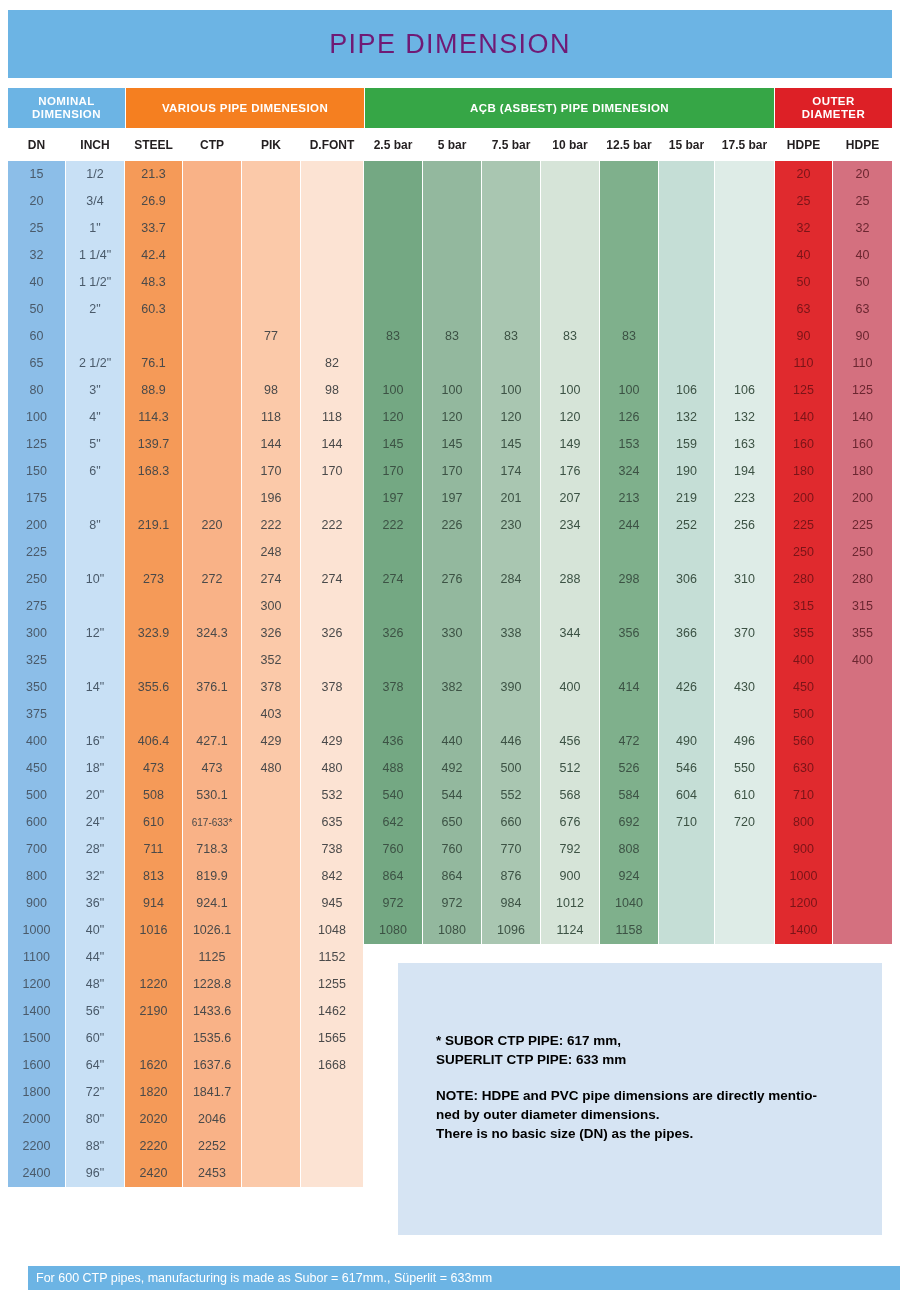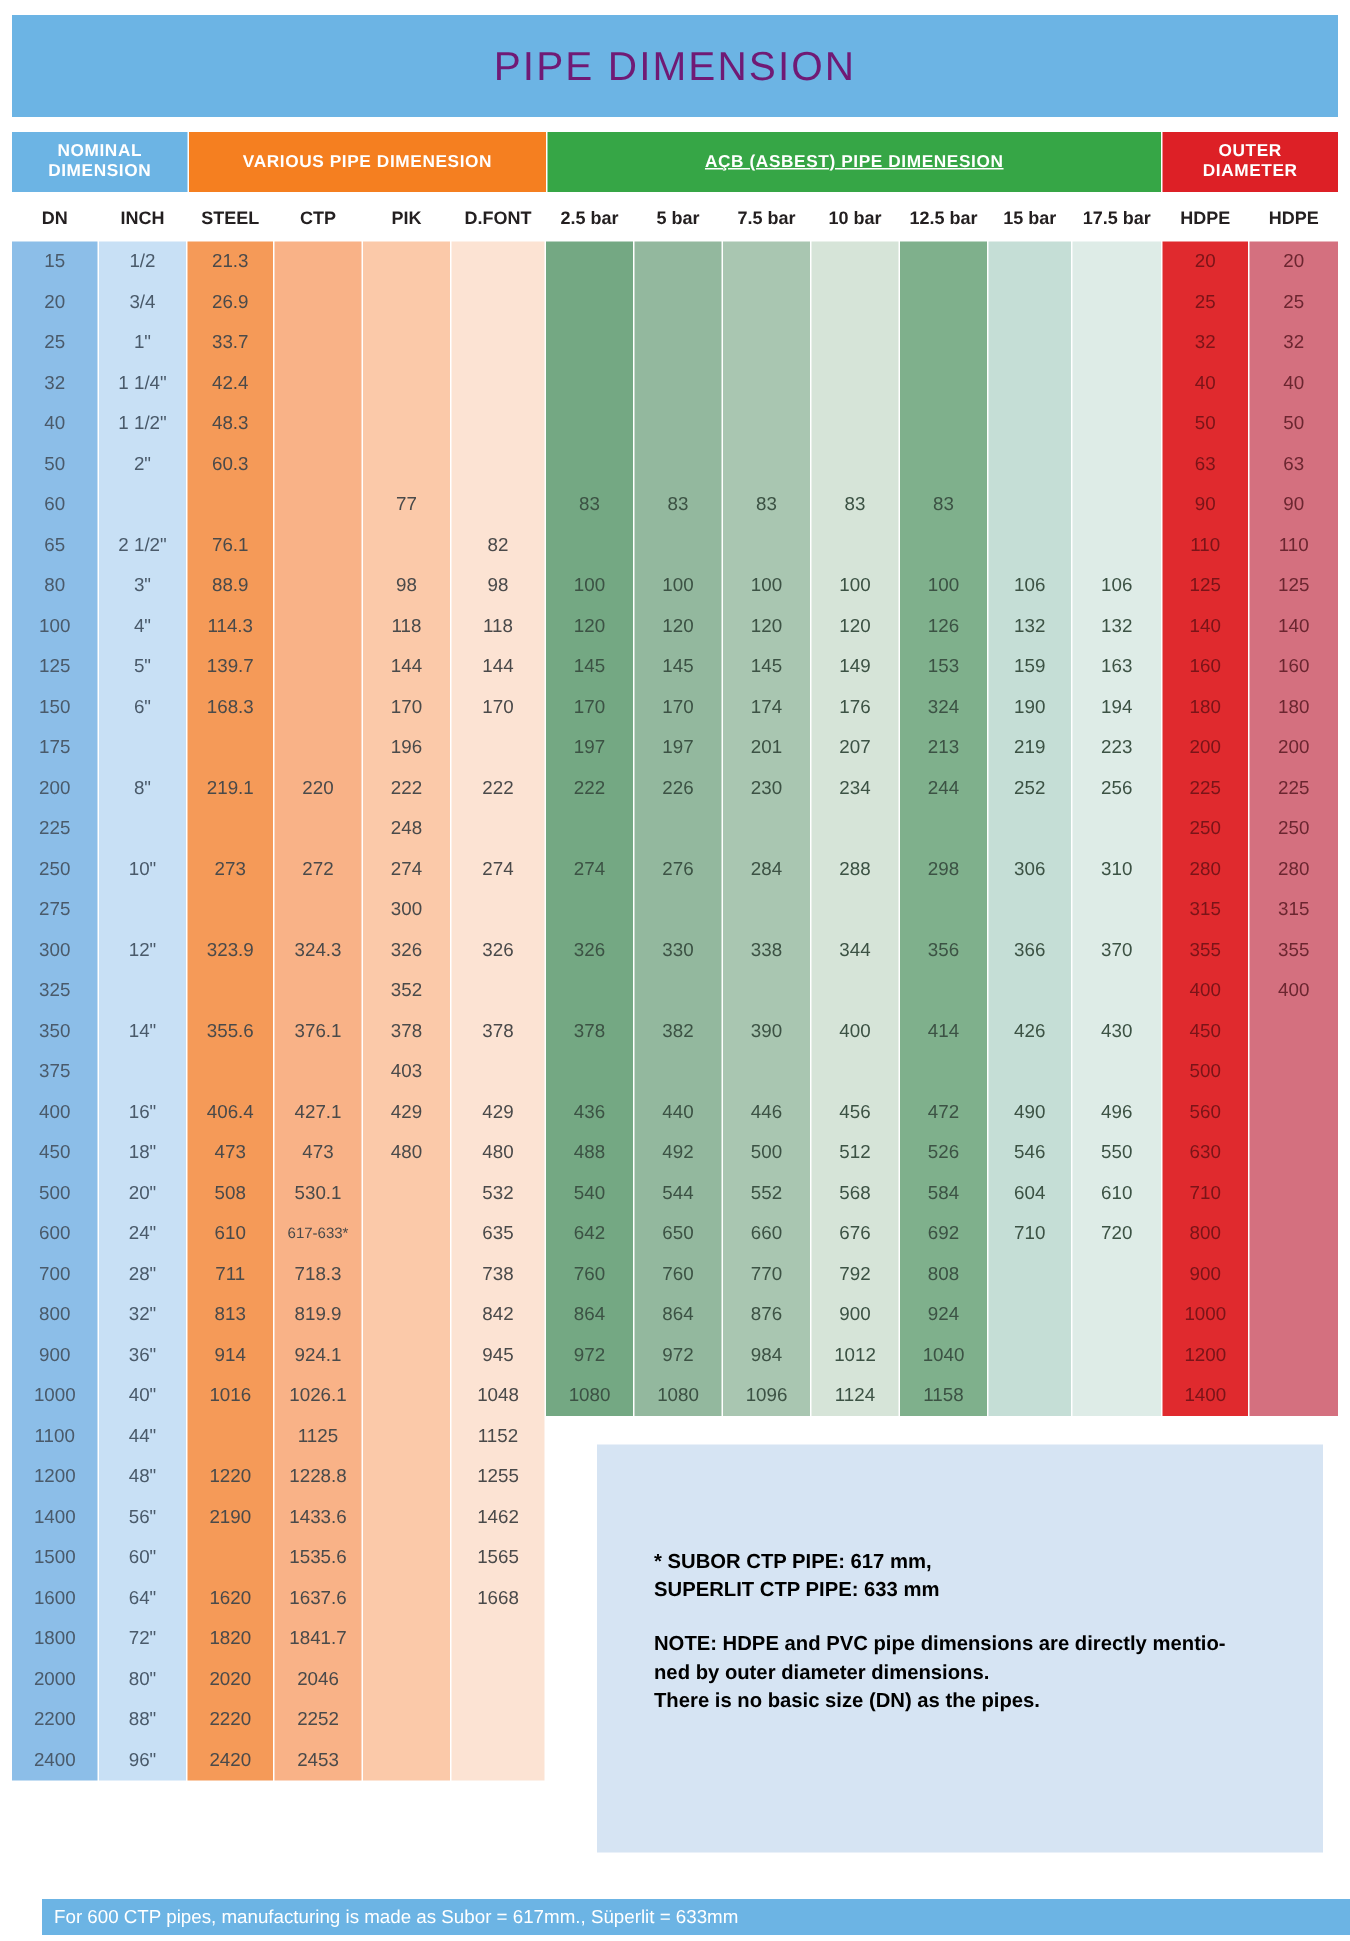--- a/index.html
+++ b/index.html
@@ -27,21 +27,21 @@
     display:flex;
   }
   .group-cell{
     display:flex;align-items:center;justify-content:center;
     text-align:center;color:#ffffff;font-weight:bold;
     font-size:11.5px;letter-spacing:.4px;line-height:13px;
     box-sizing:border-box;
   }
   .group-nominal{width:117px;background:#6CB4E4;}
   .group-various{width:238px;background:#F57F20;margin-left:1px;}
-  .group-acb{width:409px;background:#36A646;margin-left:1px;text-decoration:underline;}
+  .group-acb{width:409px;background:#36A646;margin-left:1px;}
   .group-outer{width:117px;background:#DD2026;margin-left:1px;}
 
   
   #col-header{
     position:absolute;left:8px;top:130px;width:884px;height:30px;
     display:flex;background:#ffffff;
   }
   .col-h{
     display:flex;align-items:center;justify-content:center;
     font-size:12px;font-weight:bold;color:#231F20;

